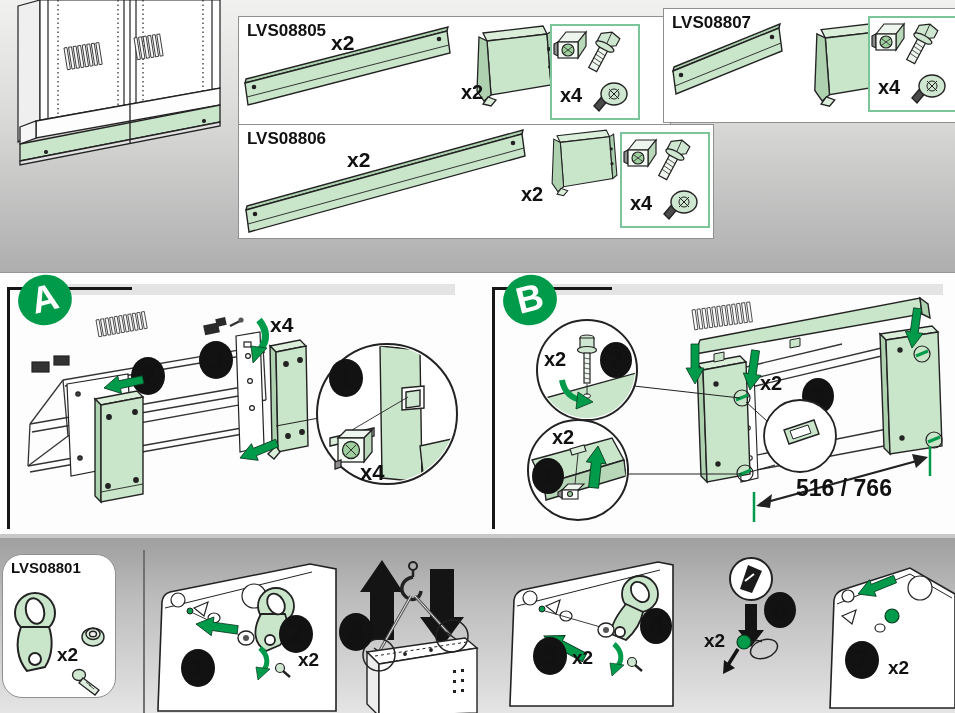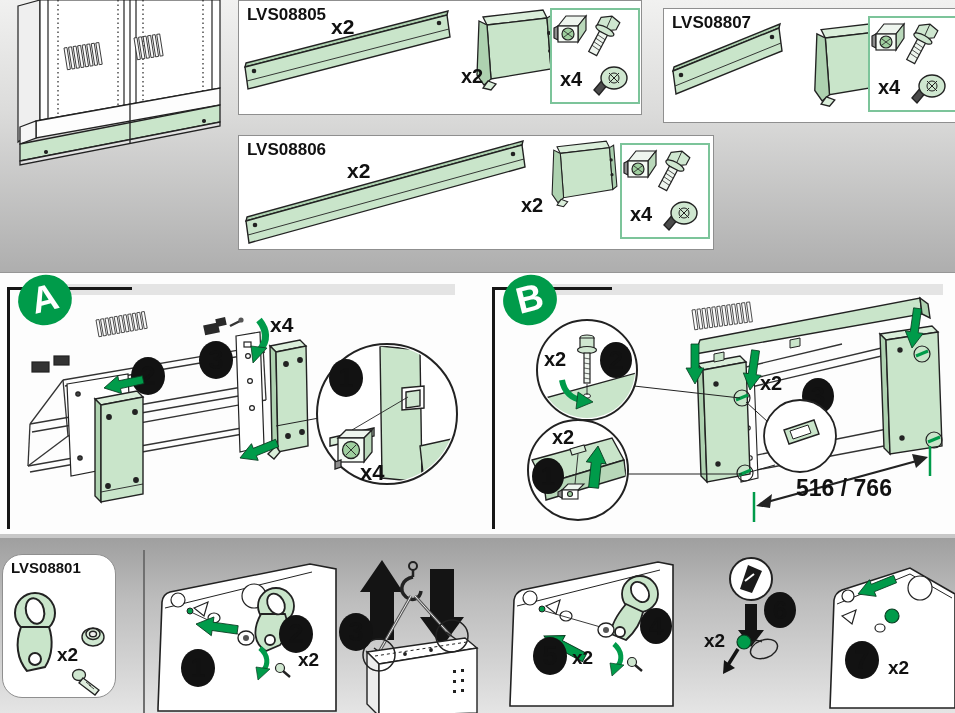--- a/index.html
+++ b/index.html
@@ -70,21 +70,21 @@
         <polygon points="30,121 214,88 214,105 30,138" fill="#fdfdfd"></polygon>
         <polygon points="14,127 30,121 30,138 14,144" fill="#f6f6f6"></polygon>
         <polygon points="14,144 214,105 214,122 14,161" fill="#c9e5ca"></polygon>
         <polygon points="14,161 214,122 214,126 14,165" fill="#e2e2e2"></polygon>
         <line x1="124" y1="104.5" x2="124" y2="143"></line>
         <circle cx="40" cy="152" r="1.4" fill="#222"></circle>
           <circle cx="198" cy="121" r="1.4" fill="#222"></circle>
       </g>
     </svg>
 
-    <div class="kit" style="left:238px;top:0;width:402px;height:113px;">
+    <div class="kit" style="left:238px;top:16px;width:402px;height:113px;padding-left:29px;">
       <div class="kit-id">LVS08805</div>
       <svg style="left:0;top:0;" width="402" height="113" viewBox="0 0 402 113">
         <g stroke="#222" stroke-width="1.4">
           <polygon points="7,62 209,10 208,14 6,66" fill="#aed2b0"></polygon>
           <polygon points="6,66 208,14 211,36 9,88" fill="#c9e5ca"></polygon>
           <line x1="8" y1="80" x2="210" y2="28" stroke-width="0.9"></line>
           <circle cx="15" cy="70" r="1.6" fill="#222"></circle>
             <circle cx="200" cy="22" r="1.6" fill="#222"></circle>
         </g>
         <text x="92" y="33" font-size="21">x2</text>
@@ -178,21 +178,21 @@
             <polygon points="42,80 52,68 57,73 47,85" fill="#4a4a4a"></polygon>
             <ellipse cx="62" cy="68" rx="13" ry="11" fill="#cfe7d0"></ellipse>
             <circle cx="62" cy="68" r="5" fill="none" stroke-width="1"></circle>
             <line x1="57" y1="63" x2="67" y2="73" stroke-width="1"></line>
               <line x1="57" y1="73" x2="67" y2="63" stroke-width="1"></line>
           </g>
         </svg>
       </div>
     </div>
 
-    <div class="kit" style="left:238px;top:124px;width:474px;height:113px;margin-top:11px;">
+    <div class="kit" style="left:238px;top:124px;width:474px;height:113px;">
       <div class="kit-id">LVS08806</div>
       <svg style="left:0;top:0;" width="474" height="113" viewBox="0 0 474 113">
         <g stroke="#222" stroke-width="1.4">
           <polygon points="8,81 284,5 283,9 7,85" fill="#aed2b0"></polygon>
           <polygon points="7,85 283,9 286,31 10,107" fill="#c9e5ca"></polygon>
           <line x1="9" y1="99" x2="285" y2="23" stroke-width="0.9"></line>
           <circle cx="16" cy="89" r="1.6" fill="#222"></circle>
             <circle cx="274" cy="18" r="1.6" fill="#222"></circle>
         </g>
         <text x="108" y="42" font-size="21">x2</text>

